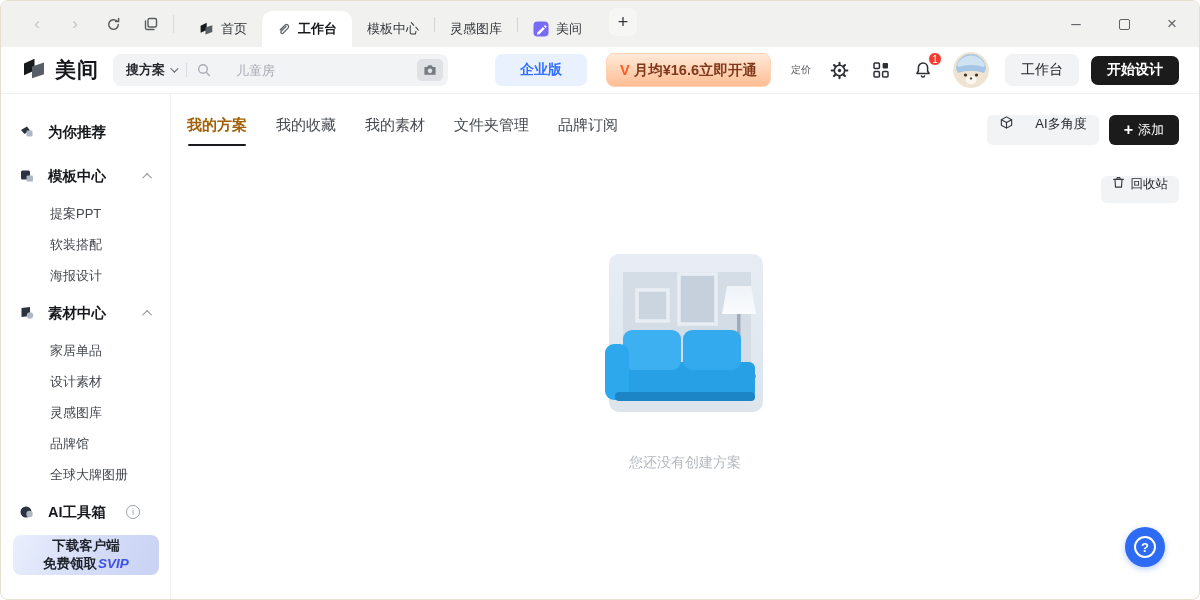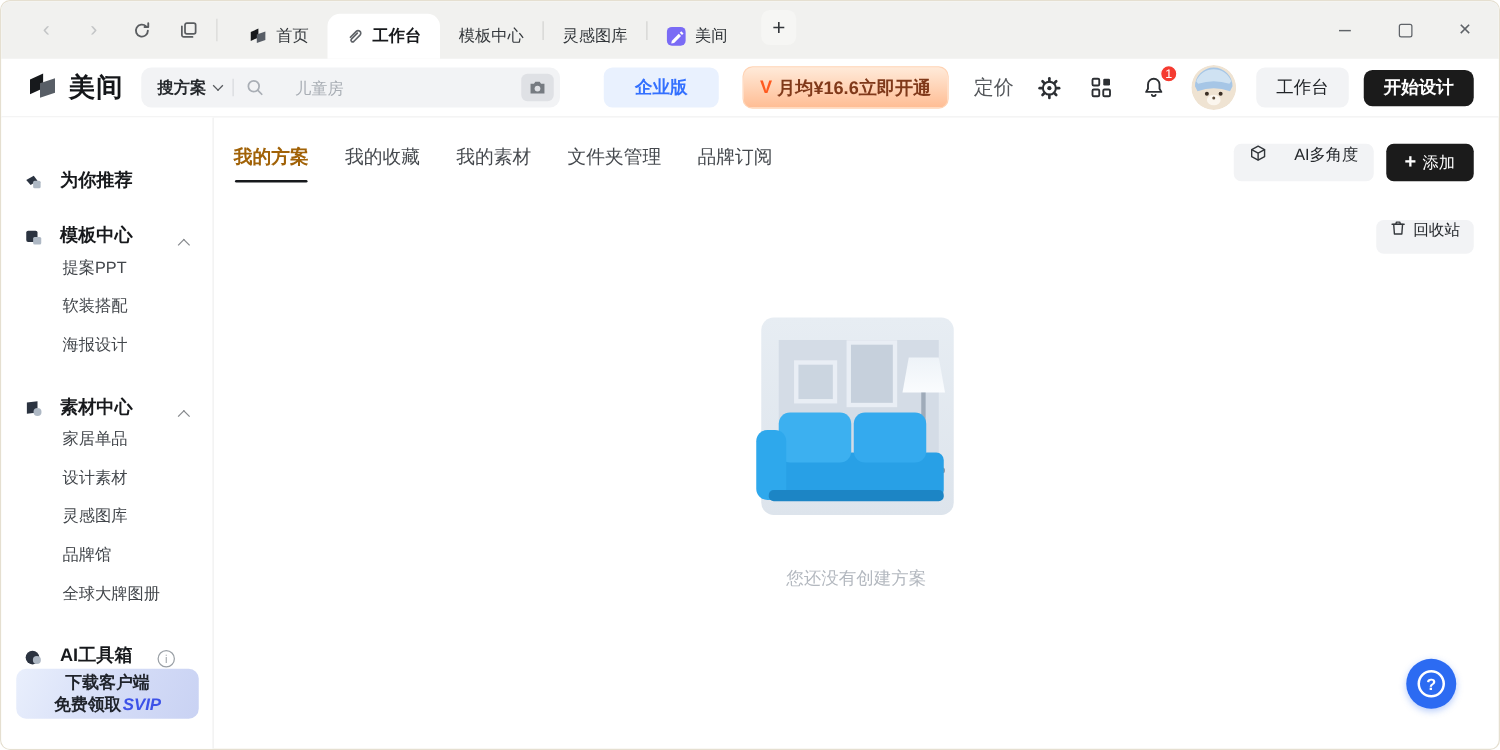--- a/index.html
+++ b/index.html
@@ -39,35 +39,35 @@
   .search input::placeholder { color:#a9aeb5; }
   .cam-btn { width:26px; height:22px; border-radius:5px; background:#dfe1e5; display:flex; align-items:center;
              justify-content:center; cursor:pointer; flex:none; }
   .hspacer { flex:1; }
   .ent-btn { width:92px; height:32px; border-radius:7px; background:#e9f1fe; color:#3370ff; font-size:14px;
              font-weight:bold; display:flex; align-items:center; justify-content:center; cursor:pointer; }
   .promo-btn { height:34px; padding:0 13px; margin-left:19px; border-radius:8px; cursor:pointer;
                background:linear-gradient(180deg,#ffead9 0%,#ffbd94 100%); border:1px solid #ffd3b4;
                display:flex; align-items:center; gap:2px; font-size:14.5px; font-weight:bold; color:#80391a; }
   .promo-v { color:#ff5a1f; font-weight:900; margin-right:2px; }
-  .pricing { margin-left:20px; font-size:16px; color:#55585c; cursor:pointer; }
+  .pricing { margin-left:20px; font-size:10px; color:#55585c; cursor:pointer; }
   .iconbtn { width:28px; height:28px; display:flex; align-items:center; justify-content:center; cursor:pointer; margin-left:14px; }
   .bellwrap { position:relative; }
   .badge { position:absolute; top:-4px; right:-5px; min-width:14px; height:14px; border-radius:8px; background:#f53b30;
            color:#fff; font-size:10px; display:flex; align-items:center; justify-content:center; border:1.5px solid #fff; }
   .avatar { width:36px; height:36px; border-radius:50%; overflow:hidden; margin-left:16px; cursor:pointer; flex:none; }
   .ws-btn { height:32px; padding:0 16px; margin-left:16px; border-radius:7px; background:#f2f3f5; font-size:14px;
             color:#212428; display:flex; align-items:center; cursor:pointer; }
   .start-btn { height:29px; padding:0 16px; margin-left:12px; border-radius:7px; background:#1b1b1b; font-size:14px;
                font-weight:bold; color:#fff; display:flex; align-items:center; cursor:pointer; }
 
   
   .content { display:flex; height:calc(600px - 94px); }
   .sidebar { width:170px; flex:none; border-right:1px solid #efefef; position:relative; padding-top:16px; background:#fff; }
-  .snav-head { height:44px; display:flex; align-items:flex-end; padding:0 18px; gap:13px; font-size:14.5px;
+  .snav-head { height:44px; display:flex; align-items:center; padding:0 18px; gap:13px; font-size:14.5px;
                font-weight:bold; color:#17191c; cursor:pointer; }
   .snav-head .chev-up { margin-left:auto; width:7px; height:7px; border-left:1.5px solid #85888c;
                         border-top:1.5px solid #85888c; transform:rotate(45deg) translateY(2px); }
   .snav-sub { height:31px; display:flex; align-items:center; padding-left:49px; font-size:13px; color:#43474c; cursor:pointer; }
   .info-i { width:14px; height:14px; border:1px solid #9aa0a6; border-radius:50%; color:#9aa0a6; font-size:9px;
             display:flex; align-items:center; justify-content:center; margin-left:7px; font-weight:normal; }
   .dl-banner { position:absolute; left:12px; bottom:25px; width:146px; height:40px; border-radius:8px; cursor:pointer;
                background:linear-gradient(115deg,#e9effc 0%,#d4dcf7 55%,#c9d2f3 100%);
                display:flex; flex-direction:column; align-items:center; justify-content:center;
                font-size:13.5px; font-weight:bold; color:#1f232b; line-height:1.3; }

